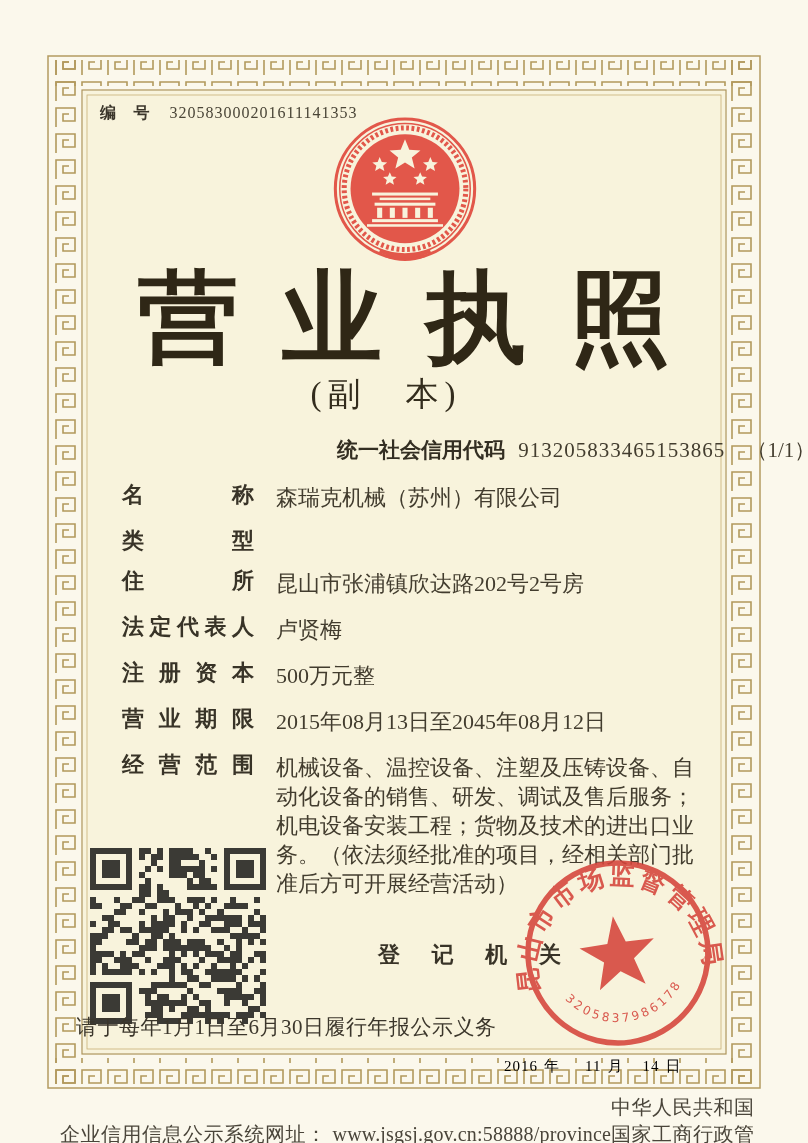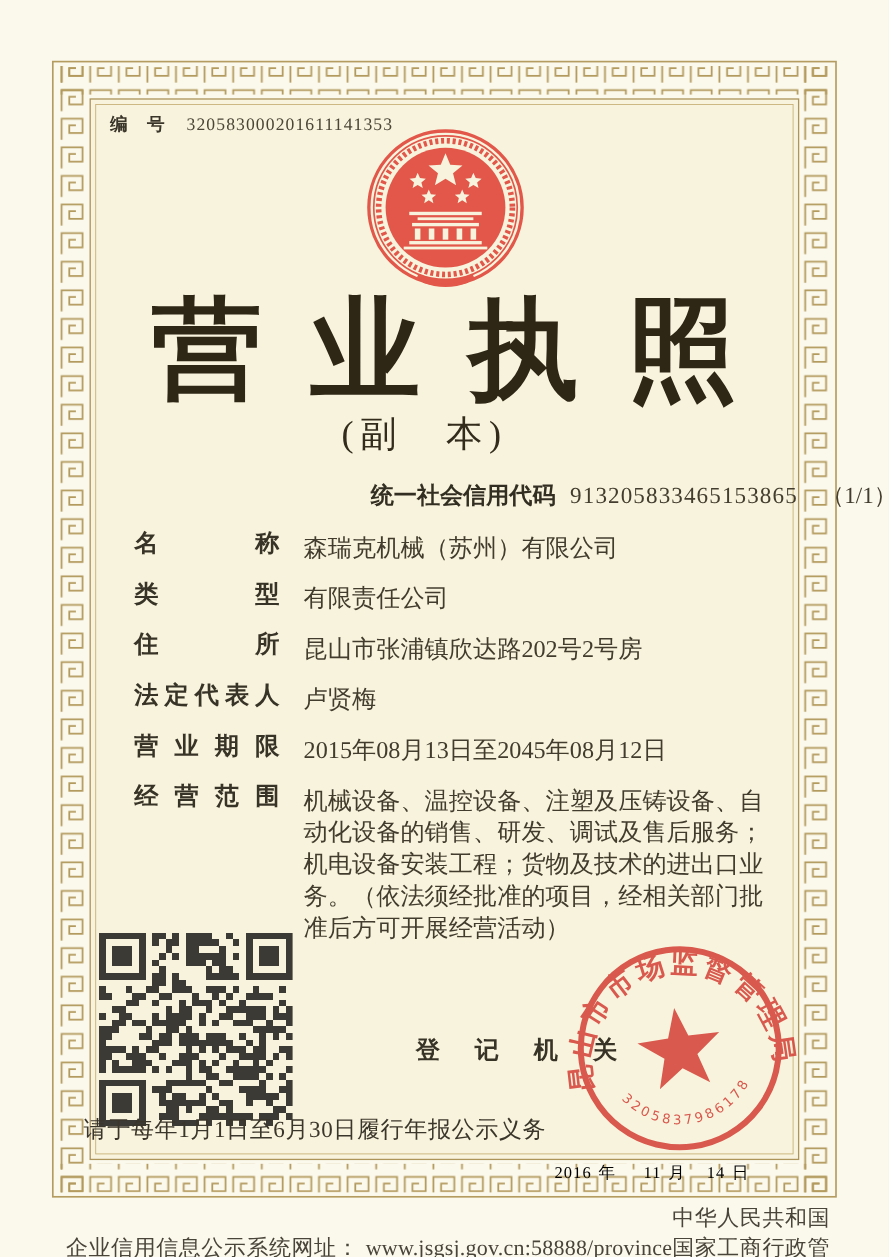--- a/index.html
+++ b/index.html
@@ -154,29 +154,32 @@
     <span class="cc-page">（1/1）</span>
   </div>
 
   <div class="abs fields">
     <div class="field-row">
       <div class="field-label">名称</div>
       <div class="field-value">森瑞克机械（苏州）有限公司</div>
     </div>
     <div class="field-row">
       <div class="field-label">类型</div>
-      <div class="field-value">有限责任公司</div>
     </div>
     <div class="field-row">
       <div class="field-label">住所</div>
       <div class="field-value">昆山市张浦镇欣达路202号2号房</div>
     </div>
     <div class="field-row">
       <div class="field-label">法定代表人</div>
       <div class="field-value">卢贤梅</div>
+    </div>
+    <div class="field-row">
+      <div class="field-label">注册资本</div>
+      <div class="field-value">500万元整</div>
     </div>
     <div class="field-row">
       <div class="field-label">营业期限</div>
       <div class="field-value">2015年08月13日至2045年08月12日</div>
     </div>
     <div class="field-row">
       <div class="field-label">经营范围</div>
       <div class="field-value">机械设备、温控设备、注塑及压铸设备、自动化设备的销售、研发、调试及售后服务；机电设备安装工程；货物及技术的进出口业务。（依法须经批准的项目，经相关部门批准后方可开展经营活动）</div>
     </div>
   </div>

